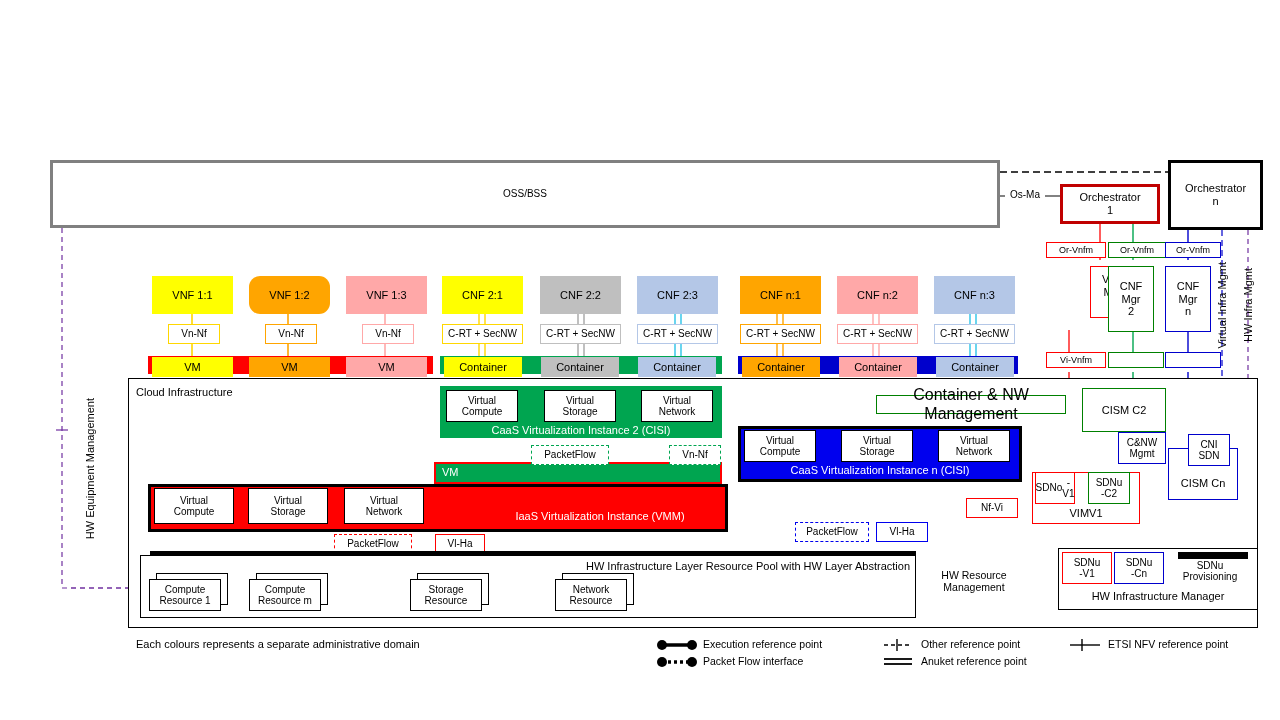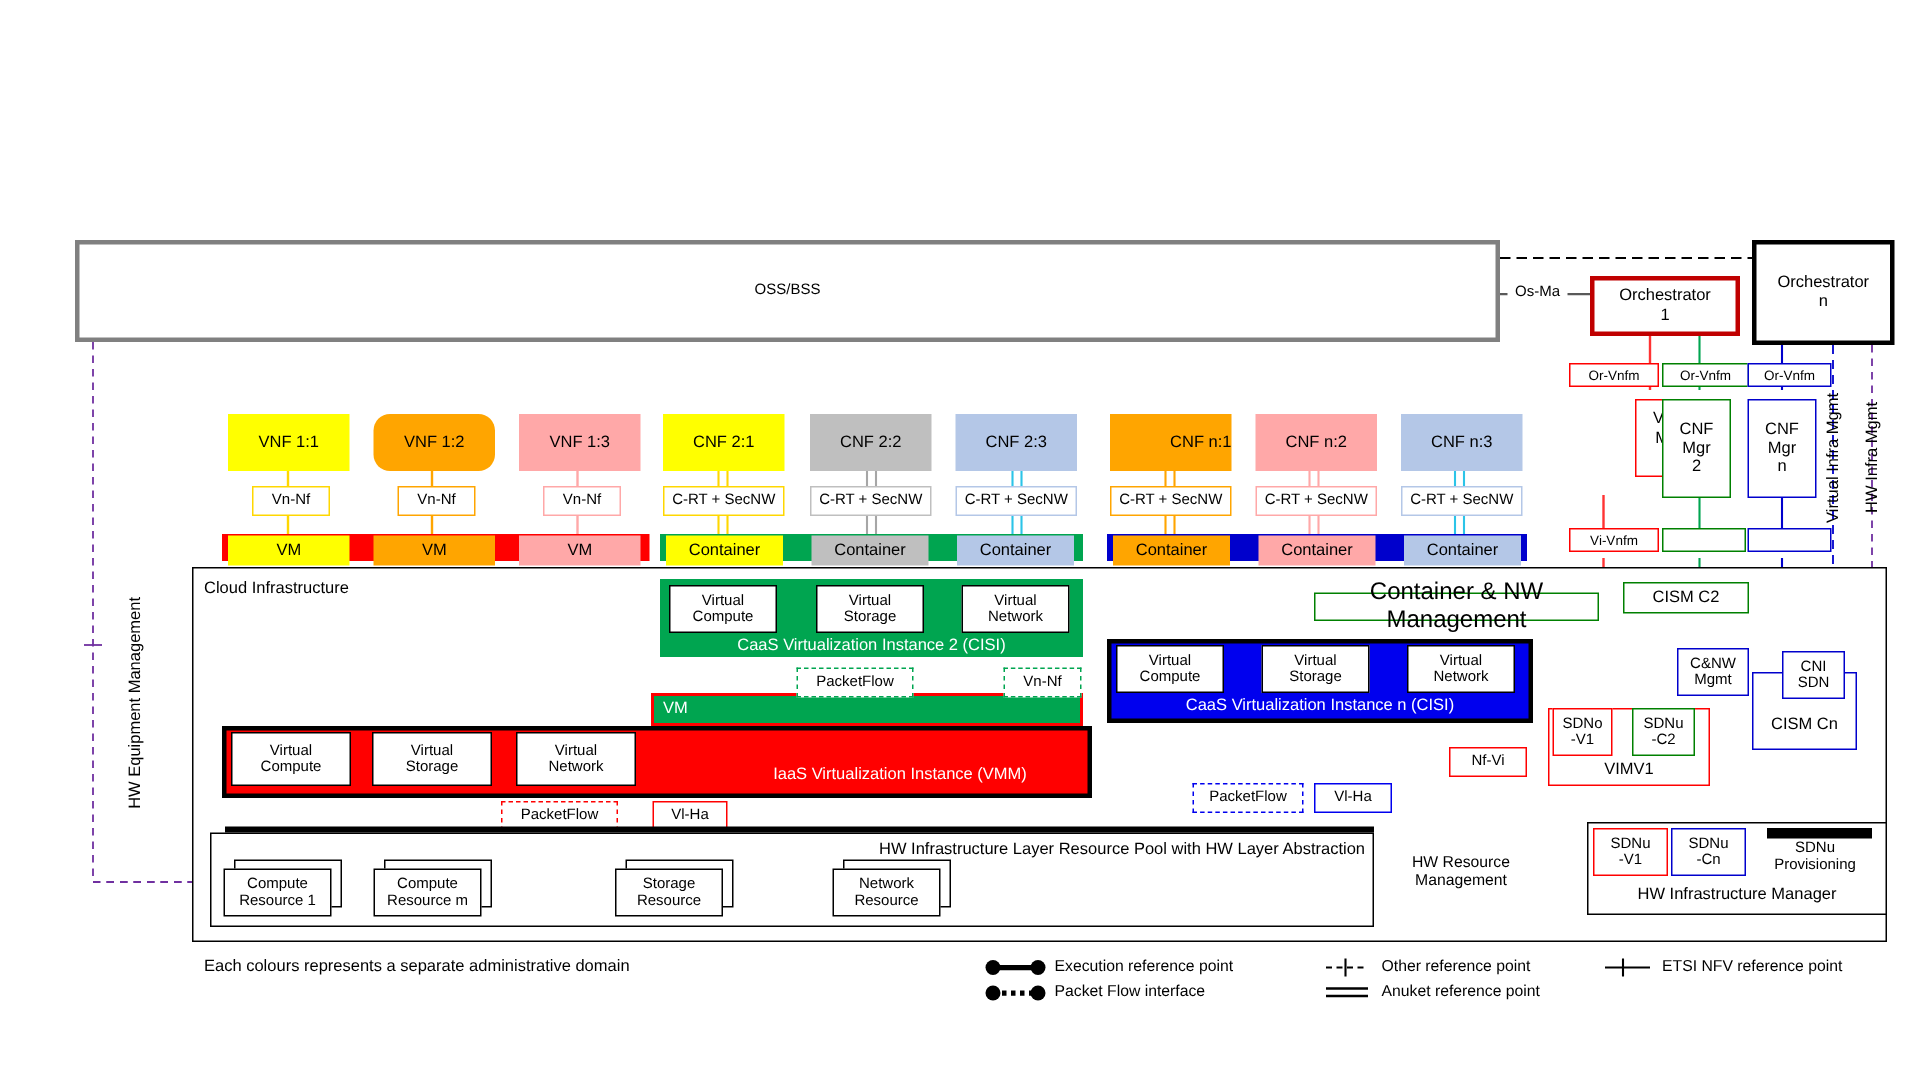--- a/index.html
+++ b/index.html
@@ -249,21 +249,21 @@
 <div class="abs ctr vmbox" style="left:444px;top:357px;width:78px;background:#FFFF00;">
   <span>Container</span>
   </div>
 <div class="abs ctr vmbox" style="left:541px;top:357px;width:78px;background:#BFBFBF;">
   <span>Container</span>
   </div>
 <div class="abs ctr vmbox" style="left:638px;top:357px;width:78px;background:#B4C7E7;">
   <span>Container</span>
   </div>
 
-<div class="abs ctr nf" style="left:740px;top:276px;width:81px;background:#FFA500;justify-content:flex-end;">
+<div class="abs ctr nf" style="left:740px;top:276px;width:81px;background:#FFA500;">
   <span>CNF n:1</span>
   </div>
 <div class="abs ctr nf" style="left:837px;top:276px;width:81px;background:#FFA8A8;">
   <span>CNF n:2</span>
   </div>
 <div class="abs ctr nf" style="left:934px;top:276px;width:81px;background:#B4C7E7;">
   <span>CNF n:3</span>
   </div>
 
 <div class="abs ctr iface box" style="left:740px;top:324px;width:81px;border-color:#FFA500;">
@@ -399,40 +399,40 @@
 
 <div class="abs ctr" style="left:928px;top:566px;width:92px;height:30px;flex-direction:column;font-size:10.5px;">
   <span>HW Resource</span>
   <span>Management</span>
   </div>
 
 <div class="abs ctr box" style="left:876px;top:395px;width:190px;height:19px;border-color:#008000;font-size:16px;">
   <span>Container &amp; NW Management</span>
   </div>
 
-<div class="abs ctr box" style="left:1082px;top:388px;width:84px;height:21px;border:1.6px solid #008000;font-size:11px;">
+<div class="abs ctr box" style="left:1082px;top:388px;width:84px;height:44px;border:1.6px solid #008000;font-size:11px;">
   <span>CISM C2</span>
   </div>
 
 <div class="abs ctr box" style="left:1118px;top:432px;width:48px;height:32px;border:1.4px solid #0000CC;flex-direction:column;font-size:10px;">
   <span>C&amp;NW</span>
   <span>Mgmt</span>
   </div>
 
 <div class="abs box" style="left:1168px;top:448px;width:70px;height:52px;border:1.6px solid #0000CC;"></div>
 <div class="abs ctr box" style="left:1188px;top:434px;width:42px;height:32px;border:1.4px solid #0000CC;flex-direction:column;font-size:10px;">
   <span>CNI</span>
   <span>SDN</span>
   </div>
 <div class="abs ctr" style="left:1168px;top:475px;width:70px;height:16px;font-size:11px;">
   <span>CISM Cn</span>
   </div>
 
 <div class="abs box" style="left:1032px;top:472px;width:108px;height:52px;border:1.6px solid #FF0000;"></div>
-<div class="abs ctr box" style="left:1035px;top:472px;width:40px;height:32px;border:1.4px solid #FF0000;flex-direction:column;font-size:10px;">
+<div class="abs ctr box" style="left:1035px;top:472px;width:40px;height:32px;border:1.4px solid #FF0000;flex-direction:row;font-size:10px;">
   <span>SDNo</span>
   <span>-V1</span>
   </div>
 <div class="abs ctr box" style="left:1088px;top:472px;width:42px;height:32px;border:1.4px solid #008000;flex-direction:column;font-size:10px;">
   <span>SDNu</span>
   <span>-C2</span>
   </div>
 <div class="abs ctr" style="left:1032px;top:505px;width:108px;height:16px;font-size:11px;">
   <span>VIMV1</span>
   </div>

